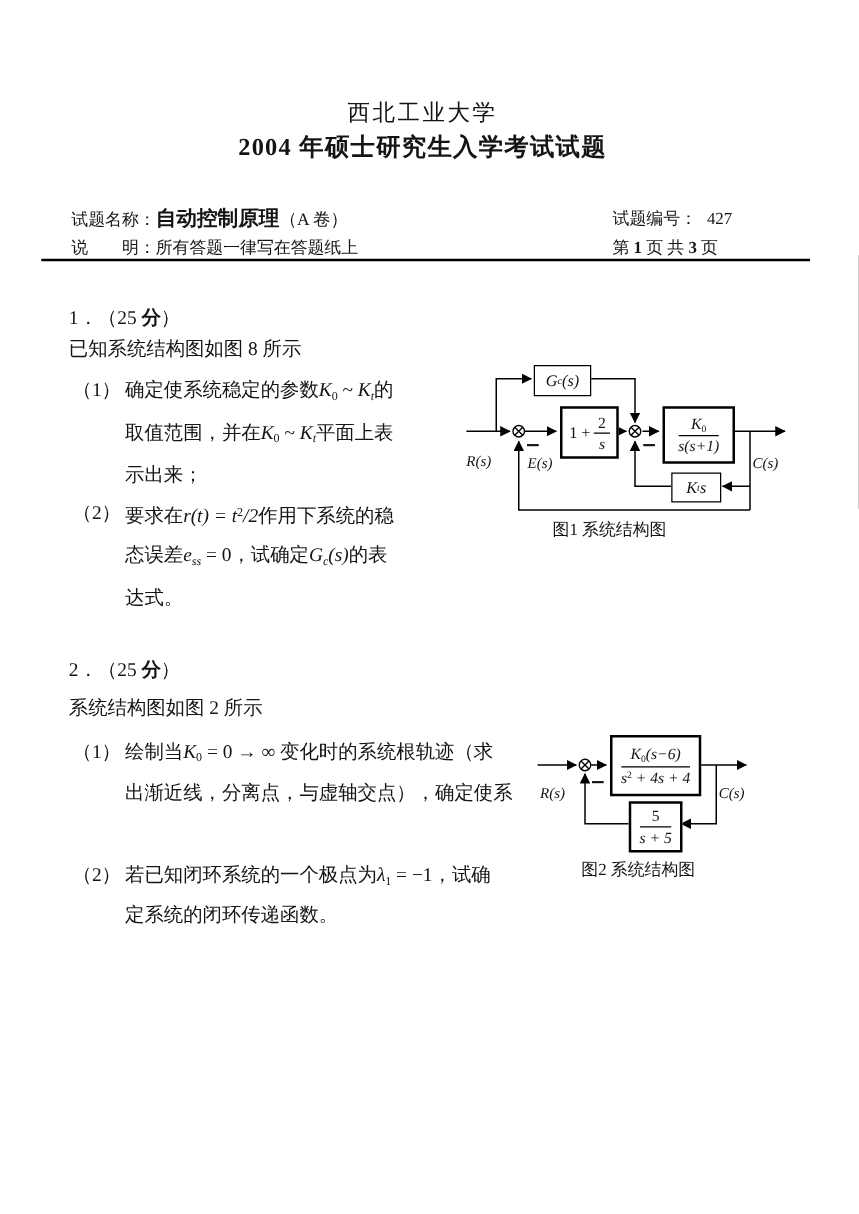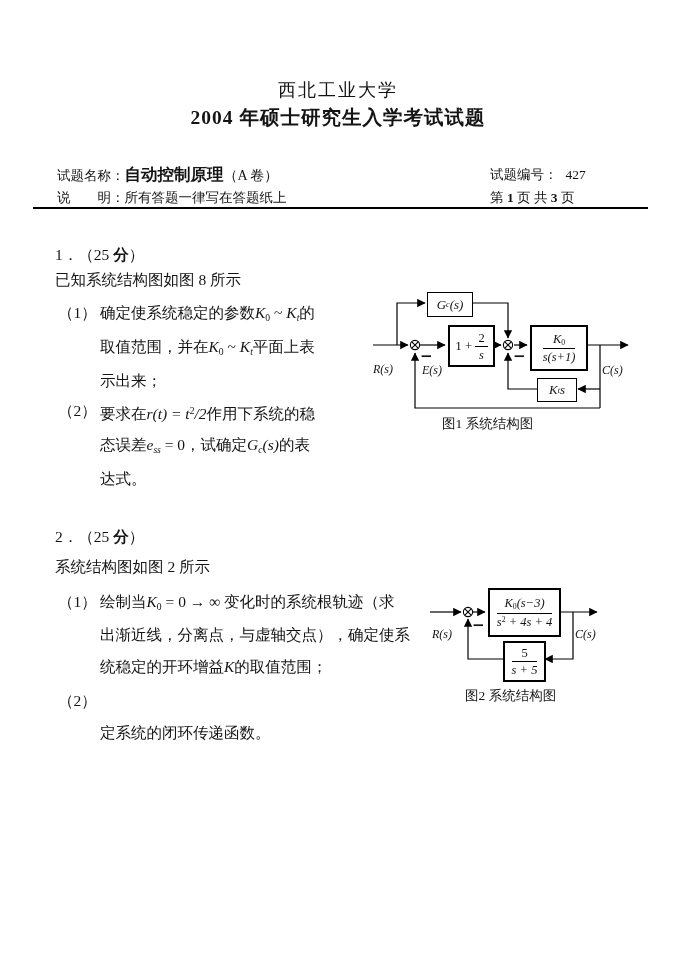--- a/index.html
+++ b/index.html
@@ -139,25 +139,25 @@
   <div class="abs line" style="left:55px;top:527px;">
     <span>2．</span><span>（25 </span><span class="b">分</span><span>）</span>
   </div>
   <div class="abs line" style="left:55px;top:557px;">系统结构图如图 2 所示</div>
 
   <div class="abs line" style="left:58px;top:592px;">（1）</div>
   <div class="abs line" style="left:100px;top:592px;">
     <span>绘制当</span><span class="math">K</span><span class="sb" style="font-style:normal;">0</span><span> = 0 → ∞ </span><span>变化时的系统根轨迹（求</span>
   </div>
   <div class="abs line" style="left:100px;top:625px;">出渐近线，分离点，与虚轴交点），确定使系</div>
-  <div class="abs line" style="left:100px;top:657px;">
-    <span>统稳定的开环增益</span><span class="math">K</span><span>的取值范围；</span>
-  </div>
 
   <div class="abs line" style="left:58px;top:691px;">（2）</div>
+  <div class="abs line" style="left:100px;top:691px;">
+    <span>若已知闭环系统的一个极点为</span><span class="math">λ</span><span class="sb" style="font-style:normal;">1</span><span> = −1</span><span>，试确</span>
+  </div>
   <div class="abs line" style="left:100px;top:723px;">定系统的闭环传递函数。</div>
 
   <div class="fig" style="left:428px;top:583px;width:225px;height:130px;">
     <svg width="225" height="130" viewBox="0 0 225 130">
       <defs>
         <marker id="a2" markerWidth="8" markerHeight="8" refX="6.5" refY="3.5" orient="auto">
           <path d="M0,0 L7,3.5 L0,7 z" fill="#000"></path>
         </marker>
       </defs>
       <g stroke="#000" stroke-width="1.2" fill="none">
@@ -168,21 +168,21 @@
         <path d="M75,76 H40 V36" marker-end="url(#a2)"></path>
       </g>
       <g stroke="#000" stroke-width="1.1" fill="#fff">
         <circle cx="40" cy="29" r="4.6"></circle>
         <path d="M36.8,25.8 L43.2,32.2 M43.2,25.8 L36.8,32.2" fill="none"></path>
       </g>
     </svg>
 
     <div class="blk thick" style="left:60px;top:5px;width:69px;height:45px;">
       <span class="frac">
-        <span class="fn"><span class="math">K</span><span class="sb" style="font-style:normal;">0</span><span class="math">(s−3)</span></span>
+        <span class="fn"><span class="math">K</span><span class="sb" style="font-style:normal;">0</span><span class="math">(s−6)</span></span>
         <span class="fd"><span class="math">s</span><span class="sp">2</span><span class="math"> + 4s + 4</span></span>
       </span>
     </div>
 
     <div class="blk med" style="left:75px;top:58px;width:39px;height:37px;">
       <span class="frac">
         <span class="fn">5</span>
         <span class="fd math">s + 5</span>
       </span>
     </div>

